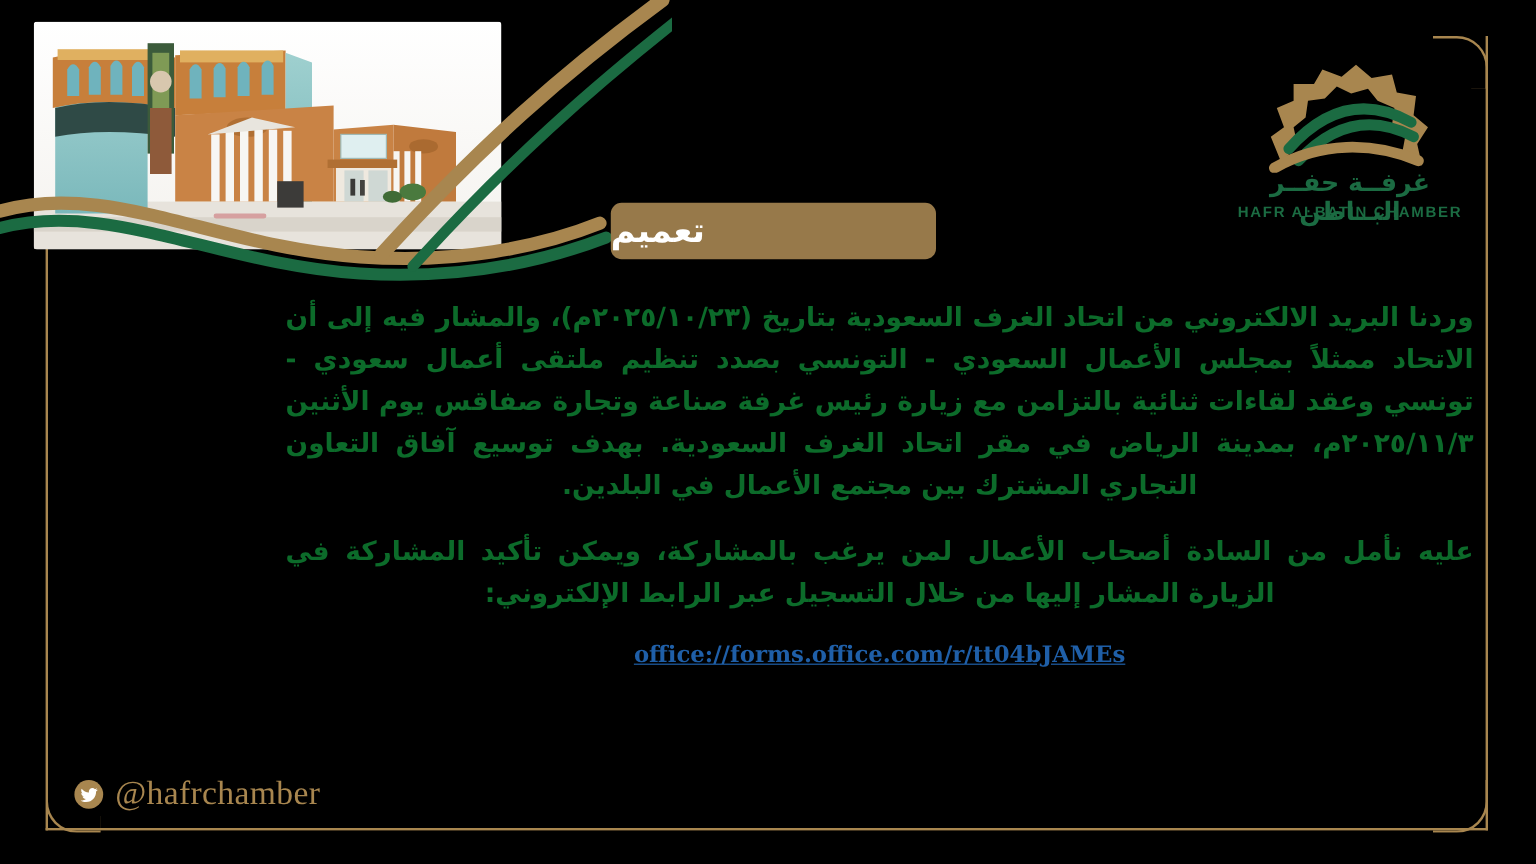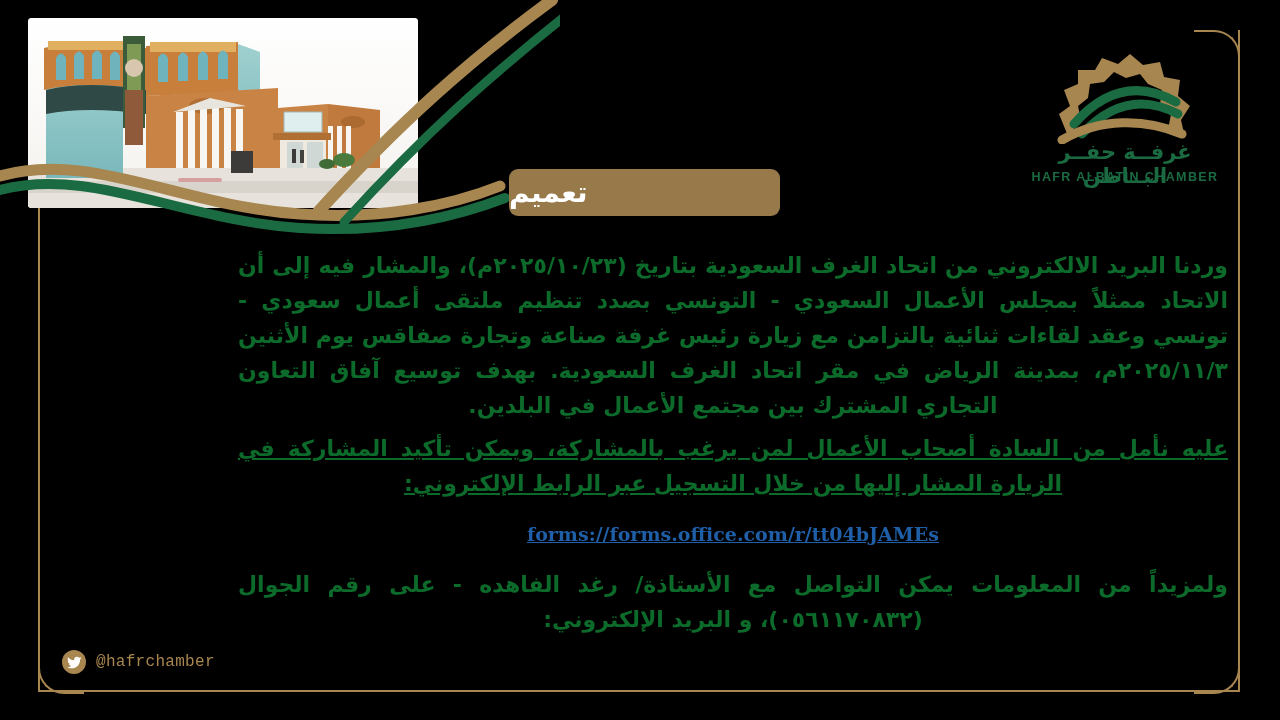--- a/index.html
+++ b/index.html
@@ -39,33 +39,33 @@
   
   #title-pill{position:absolute;left:509px;top:149px;width:271px;height:47px;
      background:#97794a;border-radius:9px;display:flex;align-items:center;justify-content:flex-end;margin-top:20px;}
   #title-pill-text{color:#ffffff;font-size:28px;font-weight:bold;letter-spacing:1px;direction:rtl;}
 
   
   #notice-body{position:absolute;left:238px;top:226px;width:990px;direction:rtl;text-align:center;}
   #headline{color:#97794a;font-size:21px;font-weight:bold;line-height:34px;margin-bottom:6px;}
   .para{color:#0c6b2a;font-size:22px;font-weight:bold;line-height:35px;text-align:justify;text-align-last:center;}
   #para-1{margin-bottom:2px;}
-  #para-2{margin-top:8px;text-decoration:underline;}
+  #para-2{margin-top:20px;}
   .link{display:block;color:#1f5fa8;font-size:19px;font-weight:bold;
      text-decoration:underline;direction:ltr;text-align:center;
      font-family:"DejaVu Serif","Liberation Serif",serif;}
   #form-link{margin-top:9px;margin-bottom:14px;}
   #email-link{margin-top:7px;}
 
   
   #social{position:absolute;left:62px;top:648px;height:28px;display:flex;align-items:center;direction:ltr;}
   #twitter-icon{width:24px;height:24px;border-radius:50%;background:#a8864f;
      display:flex;align-items:center;justify-content:center;margin-inline-end:10px;}
-  #twitter-handle{color:#a8864f;font-size:16px;letter-spacing:.3px;
-     font-family:Liberation Mono, monospace;}
+  #twitter-handle{color:#a8864f;font-size:28px;letter-spacing:.3px;
+     font-family:Liberation Serif, serif;}
 </style>
 </head>
 <body>
 
 <div id="stage">
 
   <div id="frame-left" class="frame-line"></div>
   <div id="frame-bottom" class="frame-line"></div>
   <div id="frame-right" class="frame-line"></div>
   <div id="frame-corner-bl"></div>
@@ -193,22 +193,21 @@
     <div id="logo-en">HAFR ALBATIN CHAMBER</div>
   </div>
 
   <div id="title-pill">
     <span id="title-pill-text">تعميم</span>
   </div>
 
   <div id="notice-body">
     <p id="para-1" class="para">وردنا البريد الالكتروني من اتحاد الغرف السعودية بتاريخ (٢٠٢٥/١٠/٢٣م)، والمشار فيه إلى أن الاتحاد ممثلاً بمجلس الأعمال السعودي - التونسي بصدد تنظيم ملتقى أعمال سعودي - تونسي وعقد لقاءات ثنائية بالتزامن مع زيارة رئيس غرفة صناعة وتجارة صفاقس يوم الأثنين ٢٠٢٥/١١/٣م، بمدينة الرياض في مقر اتحاد الغرف السعودية. بهدف توسيع آفاق التعاون التجاري المشترك بين مجتمع الأعمال في البلدين.</p>
     <p id="para-2" class="para">عليه نأمل من السادة أصحاب الأعمال لمن يرغب بالمشاركة، ويمكن تأكيد المشاركة في الزيارة المشار إليها من خلال التسجيل عبر الرابط الإلكتروني:</p>
-    <a id="form-link" class="link" href="#">forms://forms.office.com/r/tt04bJAMEs</a>
-    <p id="para-3" class="para">ولمزيداً من المعلومات يمكن التواصل مع الأستاذة/ رغد الفاهده - على رقم الجوال (٠٥٦١١٧٠٨٣٢)، و البريد الإلكتروني:</p>
+    <a id="form-link" class="link" href="#">office://forms.office.com/r/tt04bJAMEs</a>
   </div>
 
   <div id="social">
     <span id="twitter-icon">
       <svg viewBox="0 0 24 24" width="15" height="15" fill="#ffffff" aria-hidden="true">
         <path d="M23 4.9c-.8.4-1.7.6-2.6.8 1-.6 1.7-1.5 2-2.6-.9.5-1.9.9-3 1.1-.9-.9-2.1-1.5-3.4-1.5-2.6 0-4.7 2.1-4.7 4.7 0 .4 0 .7.1 1.1C7.5 8.3 4 6.4 1.7 3.5c-.4.7-.6 1.5-.6 2.4 0 1.6.8 3.1 2.1 3.9-.8 0-1.5-.2-2.1-.6v.1c0 2.3 1.6 4.2 3.8 4.6-.4.1-.8.2-1.2.2-.3 0-.6 0-.9-.1.6 1.9 2.3 3.2 4.4 3.3-1.6 1.3-3.6 2-5.8 2-.4 0-.8 0-1.1-.1 2.1 1.3 4.6 2.1 7.2 2.1 8.7 0 13.4-7.2 13.4-13.4v-.6c.9-.7 1.7-1.5 2.3-2.4z"></path>
       </svg>
     </span>
     <span id="twitter-handle">@hafrchamber</span>
   </div>

